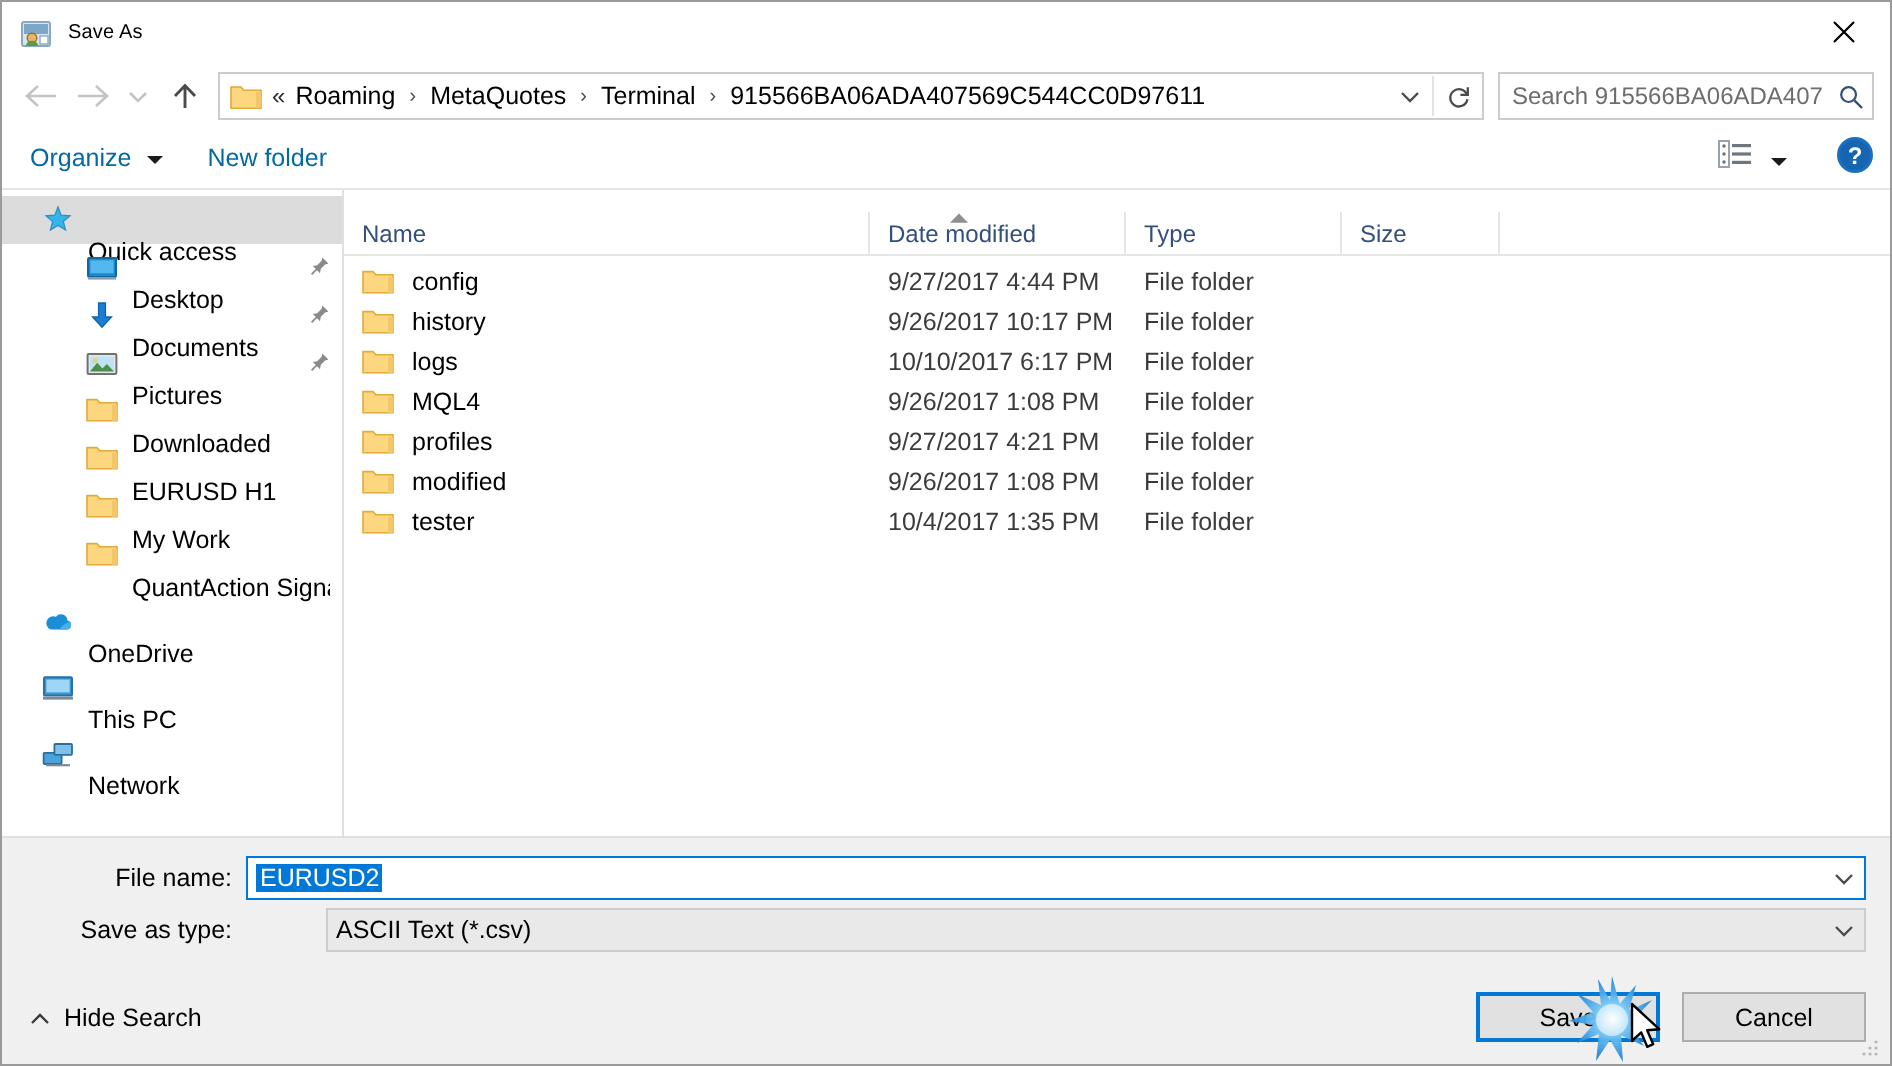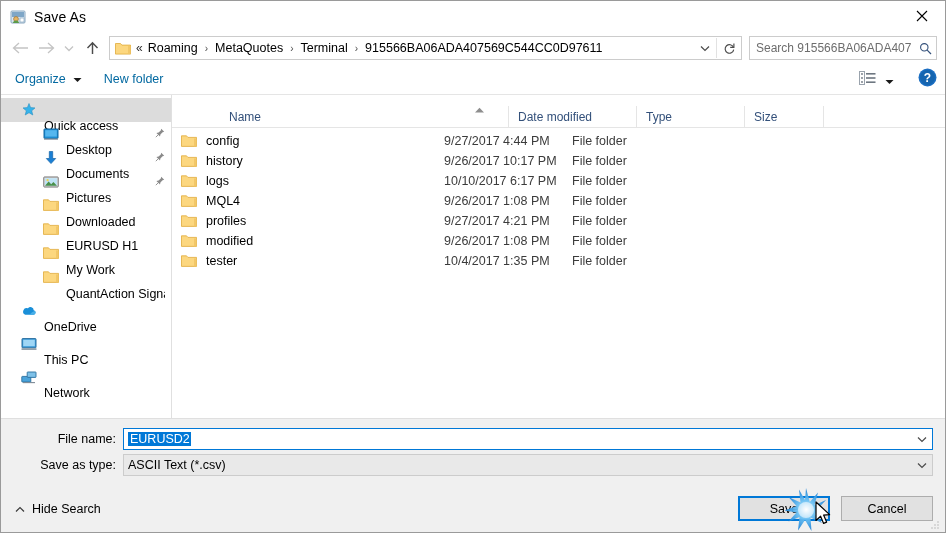--- a/index.html
+++ b/index.html
@@ -29,21 +29,21 @@
     flex: 0 0 auto;
     position: relative;
   }
   .title-icon {
     width: 16px; height: 16px;
     margin-left: 9px; margin-right: 8px;
     position: relative;
     flex: 0 0 auto;
   }
   .title-text {
-    font-size: 14px;
+    font-size: 10px;
     color: #000000;
     letter-spacing: 0.1px;
   }
   .close-btn {
     position: absolute;
     right: 0; top: 0;
     width: 46px; height: 30px;
     display: flex; align-items: center; justify-content: center;
     cursor: default;
   }
@@ -218,21 +218,21 @@
     flex: 0 0 auto;
   }
   .col {
     height: 22px;
     display: flex; align-items: center;
     padding-left: 9px;
     border-right: 1px solid #e5e5e5;
     flex: 0 0 auto;
     overflow: hidden;
   }
-  .col-name { width: 289px; margin-left: 48px; }
+  .col-name { width: 263px; }
   .col-date { width: 128px; }
   .col-type { width: 108px; }
   .col-size { width: 79px; }
   .rows { flex: 1 1 auto; overflow: hidden; padding-top: 3px; }
   .row {
     height: 20px;
     display: flex;
     align-items: center;
     font-size: 12.5px;
     color: #000000;
@@ -255,21 +255,21 @@
     background: #f0f0f0;
     border-top: 1px solid #dfdfdf;
     padding: 9px 0 9px 0;
   }
   .formrow {
     display: flex;
     align-items: center;
     height: 22px;
     margin-bottom: 4px;
   }
-  .formrow:last-child { margin-bottom: 0; }
+  .formrow:last-child { margin-bottom: 0; gap: 40px; }
   .formlabel {
     width: 122px;
     flex: 0 0 122px;
     text-align: right;
     padding-right: 7px;
     font-size: 12.5px;
     color: #000000;
   }
   .combo {
     flex: 1 1 auto;

